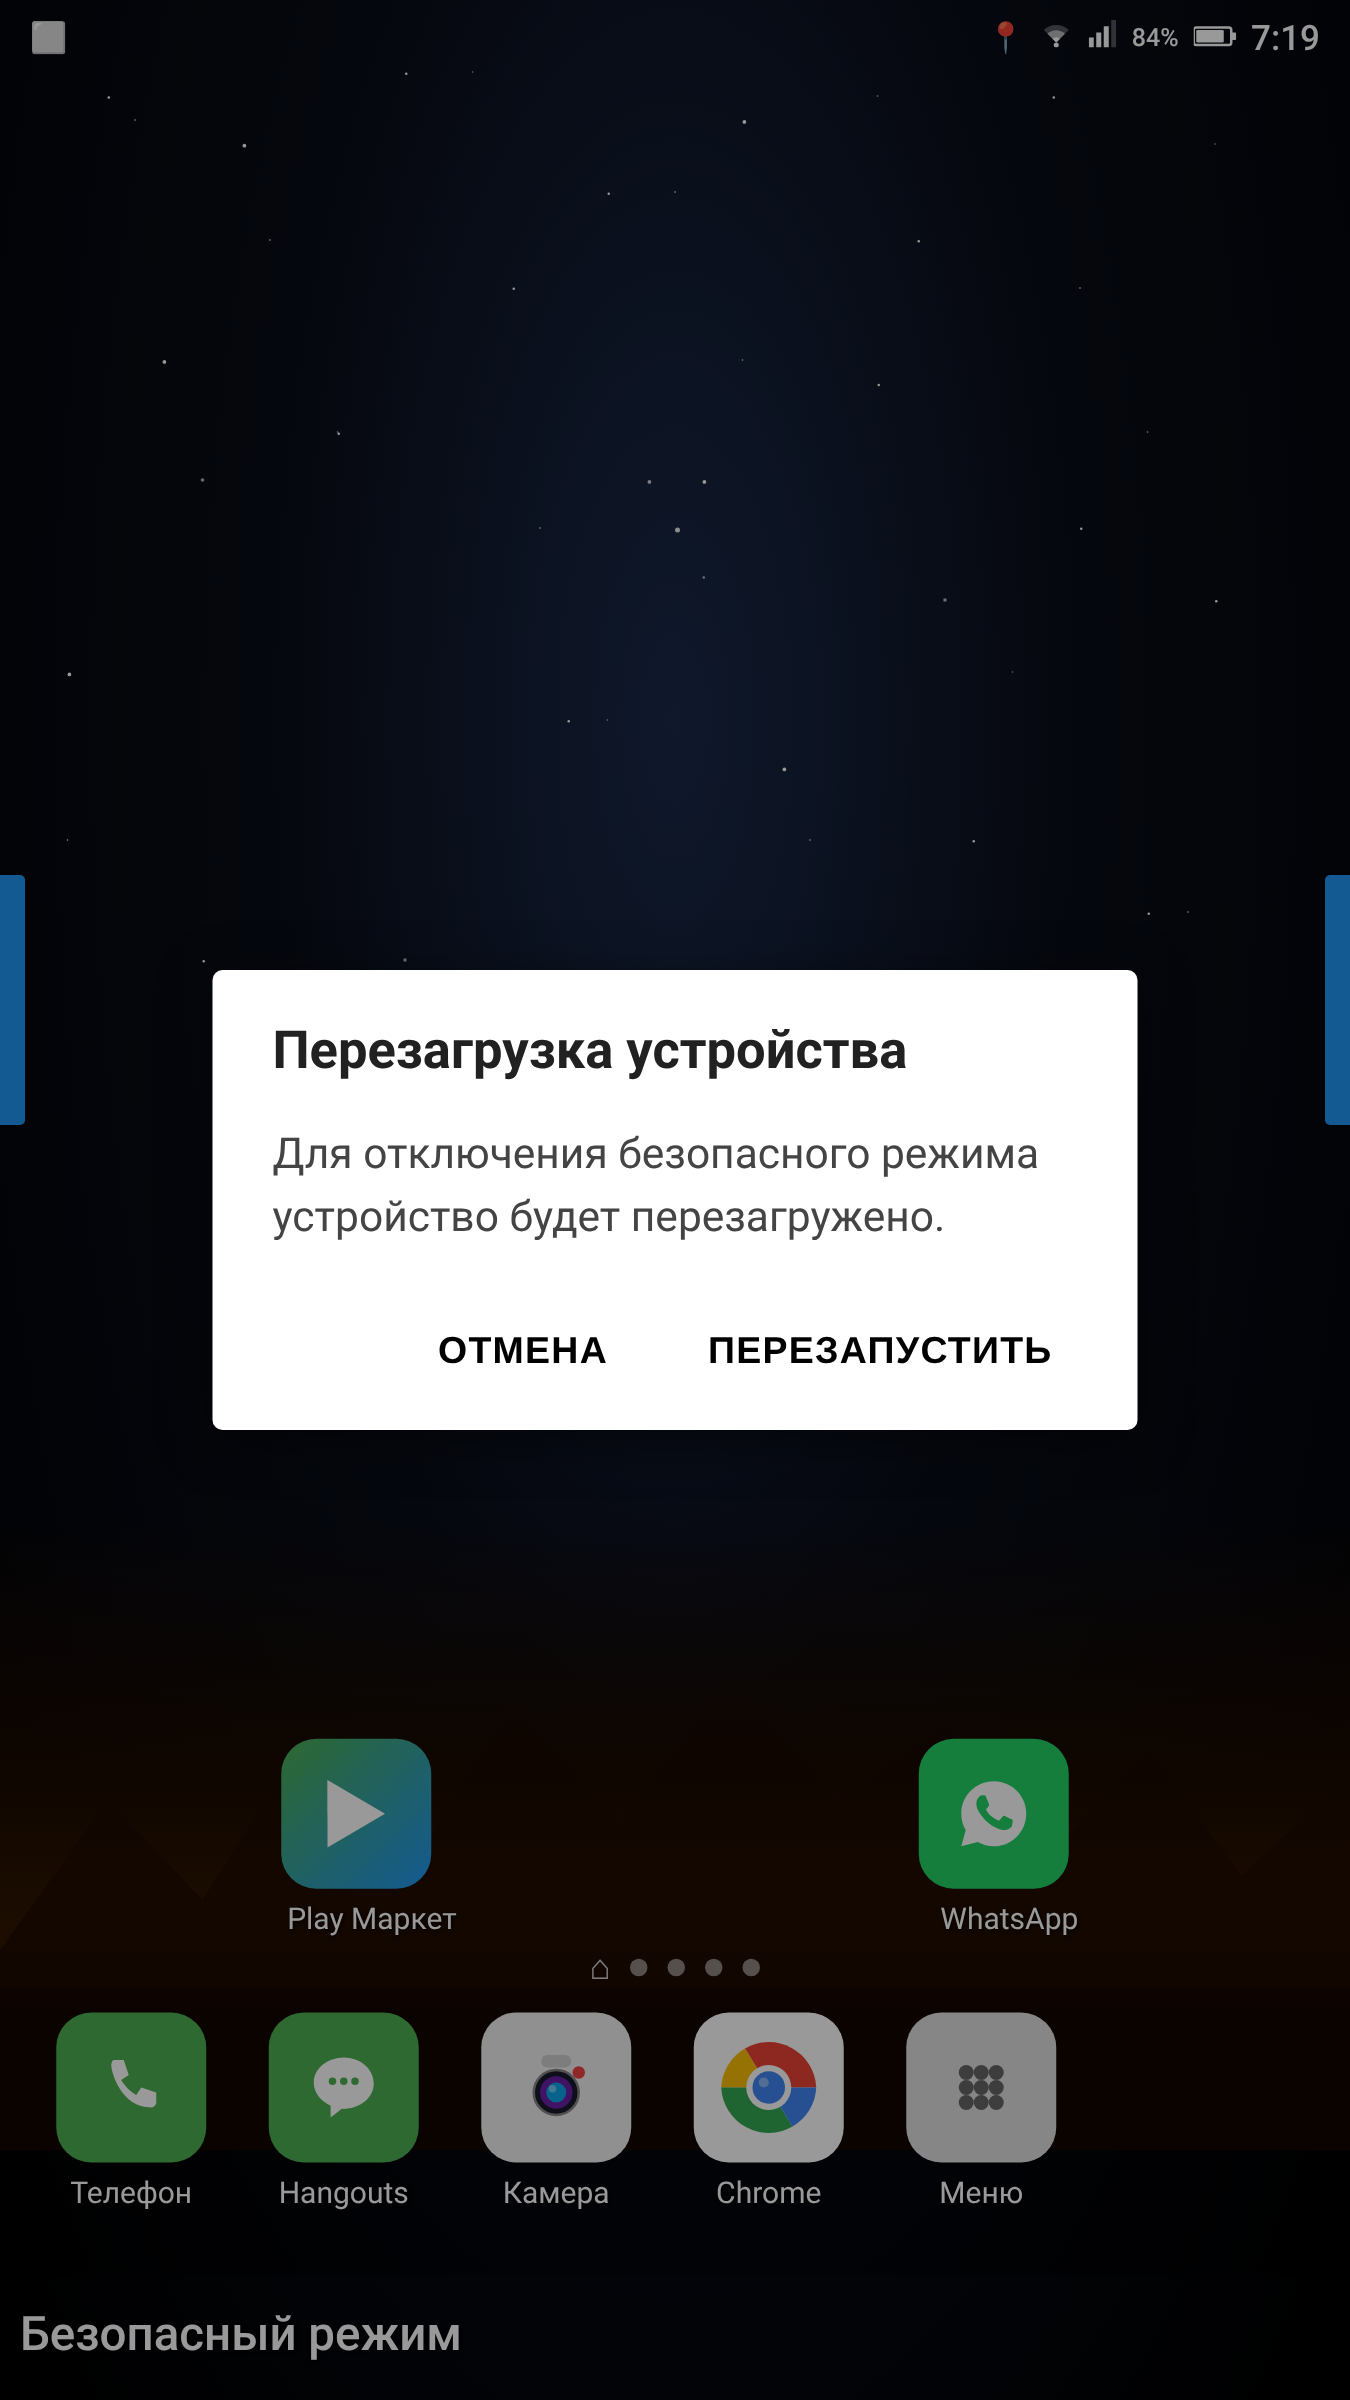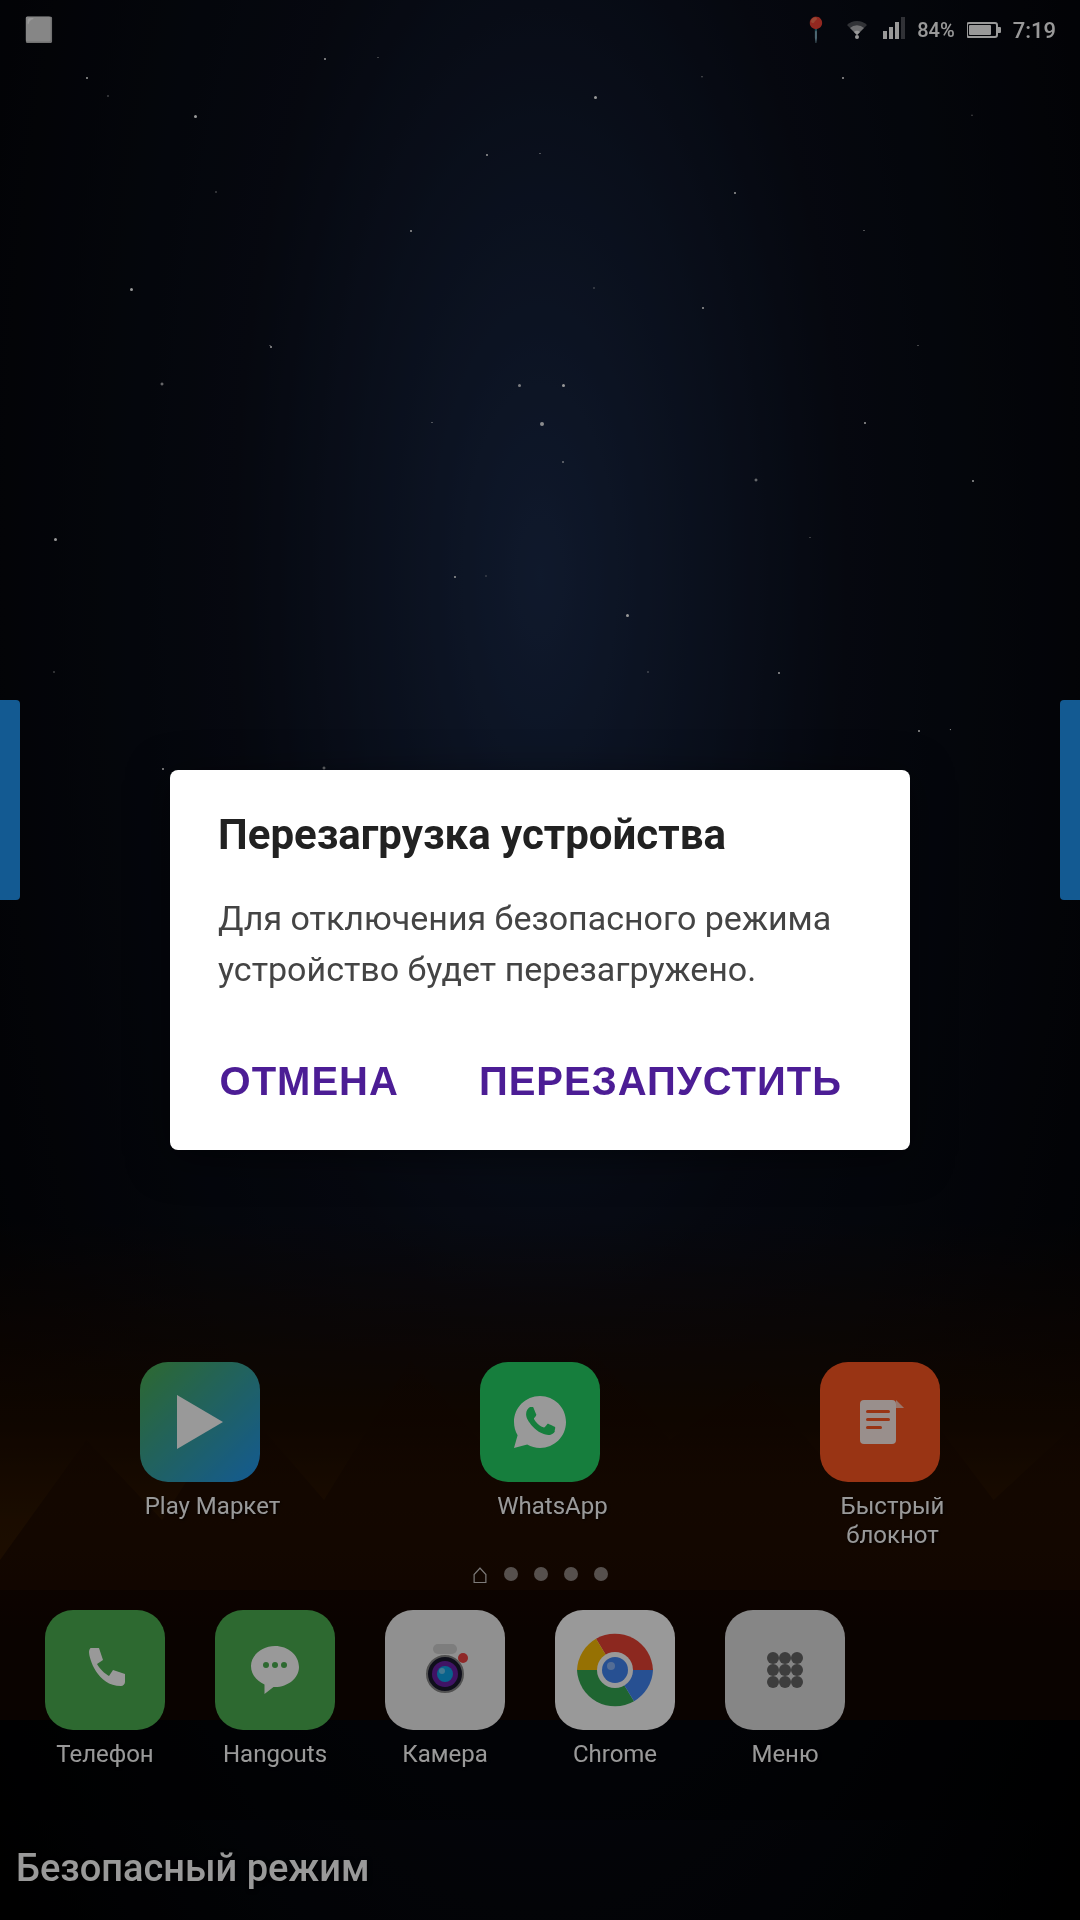--- a/index.html
+++ b/index.html
@@ -110,21 +110,21 @@
     .status-right {
       display: flex;
       align-items: center;
       gap: 12px;
       color: #fff;
       font-size: 26px;
       font-weight: 500;
     }
 
     .time-text {
-      font-size: 22px;
+      font-size: 28px;
       font-weight: 500;
       color: #fff;
     }
 
     .battery-text {
       font-size: 20px;
       color: #fff;
     }
 
     
@@ -285,23 +285,23 @@
     }
 
     .dialog-buttons {
       display: flex;
       justify-content: flex-end;
       gap: 40px;
       padding-bottom: 10px;
     }
 
     .dialog-btn {
-      font-size: 40px;
+      font-size: 30px;
       font-weight: 600;
-      color: #4c1d95;
+      color: #000000;
       background: none;
       border: none;
       padding: 16px 20px;
       cursor: pointer;
       text-transform: uppercase;
       letter-spacing: 1px;
     }
 
     
     .side-panel-left {
@@ -432,33 +432,20 @@
   <div class="app-icon-item">
     <div class="app-icon-circle icon-whatsapp">
       <svg width="72" height="72" viewBox="0 0 72 72" fill="white">
         <path d="M36 10C21.6 10 10 21.6 10 36c0 4.8 1.3 9.3 3.6 13.2L10 62l13.2-3.5C27.1 60.7 31.4 62 36 62c14.4 0 26-11.6 26-26S50.4 10 36 10zm14.8 35.4c-.6 1.7-3.5 3.3-4.8 3.5-1.2.2-2.8.3-4.5-.3-1-.4-2.4-.9-4.1-1.7-7.2-3.1-11.9-10.5-12.3-11-.4-.5-3-4-3-7.7s1.9-5.4 2.6-6.2c.7-.8 1.5-.9 2-.9.5 0 1 0 1.4.02.5.02 1.1-.2 1.7 1.3.6 1.5 2.1 5.2 2.3 5.6.2.4.3.8.06 1.3-.2.5-.35.8-.7 1.2-.35.4-.73.9-1.04 1.2-.34.36-.7.75-.3 1.47.4.72 1.75 2.9 3.75 4.7 2.57 2.3 4.74 3 5.46 3.34.72.33 1.13.28 1.55-.17.42-.44 1.8-2.1 2.28-2.82.48-.72.96-.6 1.62-.36.66.24 4.2 1.98 4.92 2.34.72.36 1.2.54 1.38.84.18.3.18 1.74-.42 3.41z"></path>
       </svg>
     </div>
     <span class="app-label">WhatsApp</span>
   </div>
 
 
-  <div class="app-icon-item">
-    <div class="app-icon-circle icon-quicknote">
-      <svg width="68" height="68" viewBox="0 0 68 68" fill="white">
-        <rect x="14" y="12" width="36" height="44" rx="4" fill="white" opacity="0.9"></rect>
-        <rect x="20" y="22" width="24" height="3" rx="1.5" fill="#FF5722"></rect>
-        <rect x="20" y="30" width="24" height="3" rx="1.5" fill="#FF5722"></rect>
-        <rect x="20" y="38" width="16" height="3" rx="1.5" fill="#FF5722"></rect>
-        <polygon points="50,12 58,20 50,20" fill="#FF8A65"></polygon>
-        <polygon points="50,12 58,20 50,20" fill="white" opacity="0.5"></polygon>
-      </svg>
-    </div>
-    <span class="app-label">Быстрый блокнот</span>
-  </div>
 </div>
 
 <div class="page-indicators">
   <span class="page-dot home">⌂</span>
   <span class="page-dot"></span>
   <span class="page-dot"></span>
   <span class="page-dot"></span>
   <span class="page-dot"></span>
 </div>
 

